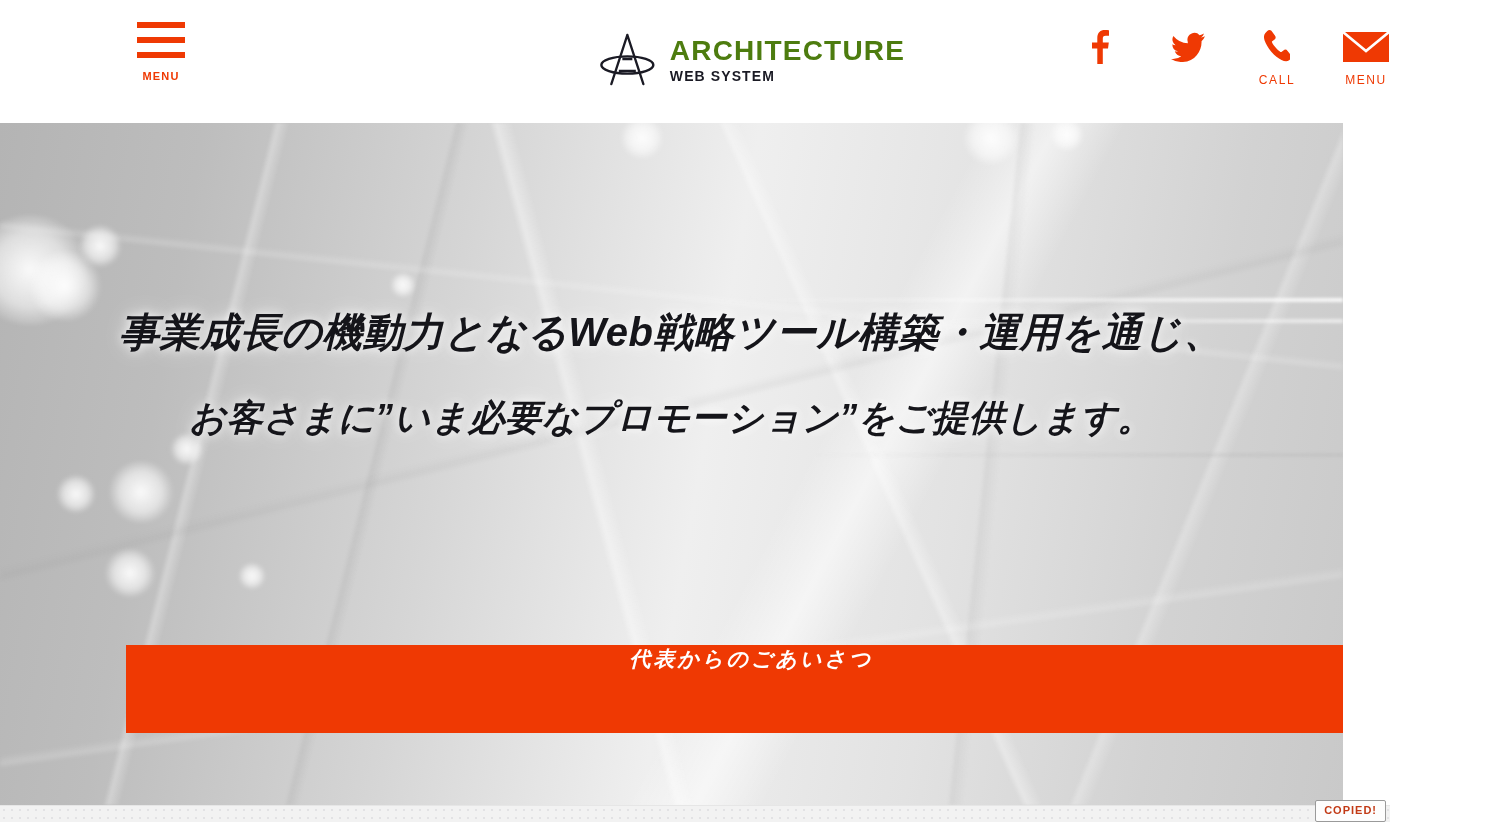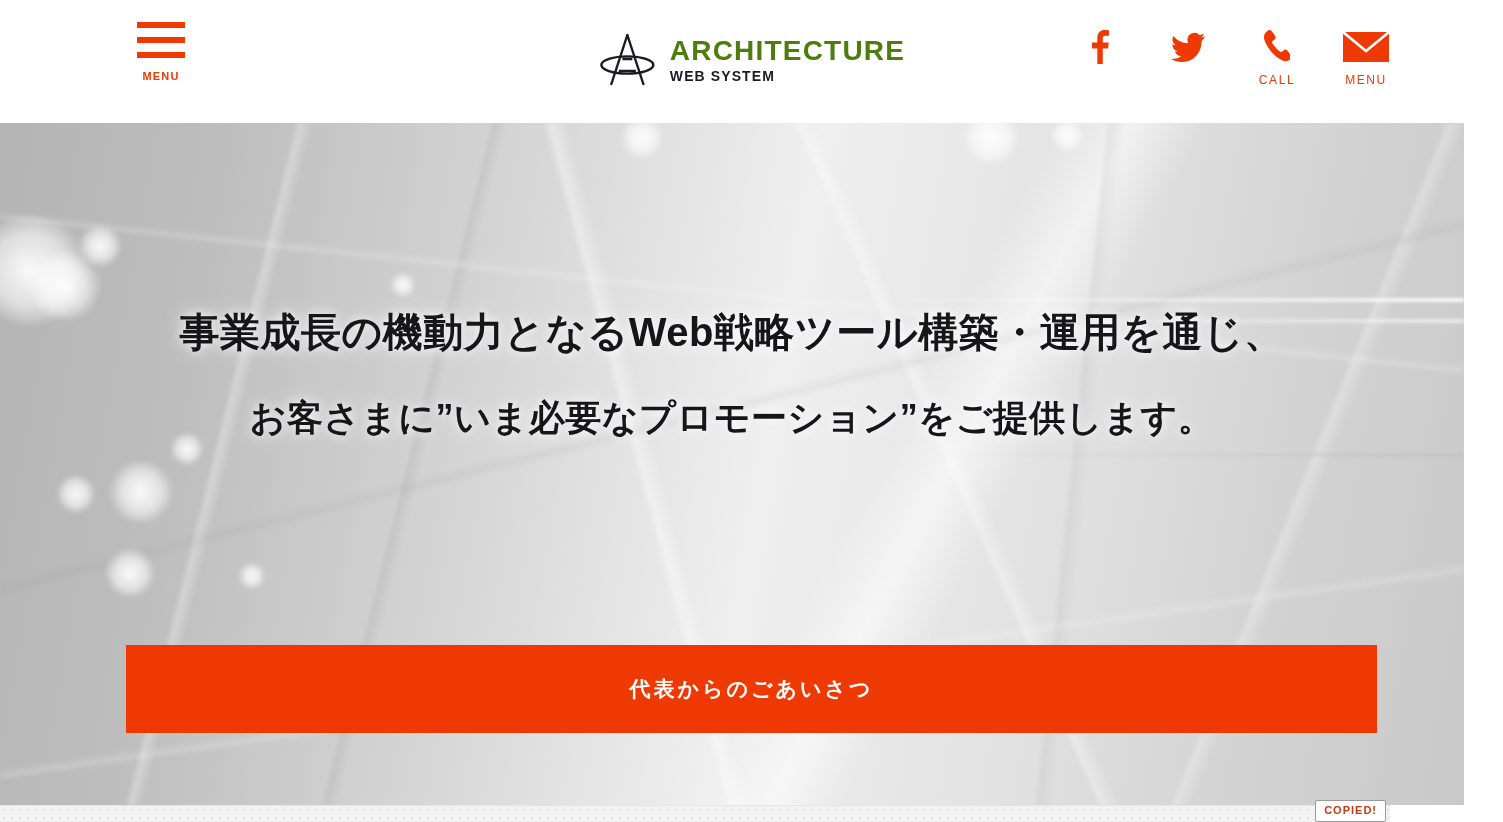--- a/index.html
+++ b/index.html
@@ -58,25 +58,26 @@
     height:42px; display:flex; align-items:center; justify-content:center;
     color:#EF3903;
   }
   .soc-label{
     margin-top:5px; color:#EF3903; font-size:12px; letter-spacing:1.6px;
     font-family:"Liberation Sans", sans-serif;
   }
 
   
   .hero{
-    position:absolute; left:0; top:123px; width:1464px; height:682px;
+    position:absolute; left:0; top:123px; width:1343px; height:682px;
     overflow:hidden;
     background:
       linear-gradient(118deg, rgba(255,255,255,0) 58%, rgba(255,255,255,.55) 62%, rgba(255,255,255,0) 66%),
       linear-gradient(100deg, #b4b4b4 0%, #bdbdbd 14%, #d6d6d6 34%, #efefef 52%, #e2e2e2 70%, #d2d2d2 86%, #c9c9c9 100%);
+    font-style: italic;
   }
   .hero-layer{ position:absolute; inset:0; pointer-events:none; }
 
   
   .streaks{
     background:
       linear-gradient(104deg, transparent 0 18%, rgba(255,255,255,.30) 18.4%, transparent 19.2%),
       linear-gradient(104deg, transparent 0 30%, rgba(150,150,150,.18) 30.3%, transparent 31%),
       linear-gradient(75deg,  transparent 0 44%, rgba(255,255,255,.40) 44.5%, transparent 45.6%),
       linear-gradient(66deg,  transparent 0 62%, rgba(255,255,255,.35) 62.4%, transparent 63.4%),
@@ -126,21 +127,21 @@
   .sub-en{
     margin-top:76px;
     font-size:15px; color:#6c6c70; letter-spacing:4.2px; font-weight:normal;
     white-space:nowrap;
   }
 
   .cta{
     position:absolute; left:126px; top:522px;
     width:1251px; height:88px;
     background:#EF3903; border:none; cursor:pointer;
-    display:flex; align-items:center; justify-content:center;
+    display:flex; align-items:flex-start; justify-content:center;
   }
   .cta-label{
     color:#ffffff; font-size:21px; font-weight:bold; letter-spacing:3px;
   }
 
   
   .dots-strip{
     position:absolute; left:0; top:805px; width:1390px; height:17px;
     background-color:#f2f2f2;
     background-image:radial-gradient(#e2e2e4 1px, transparent 1.2px);

